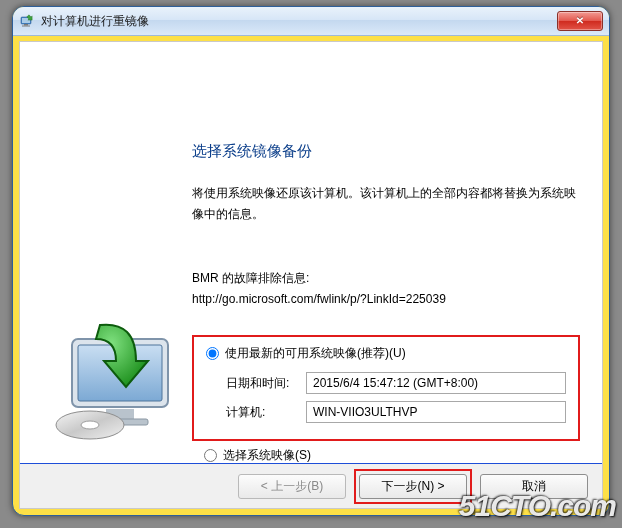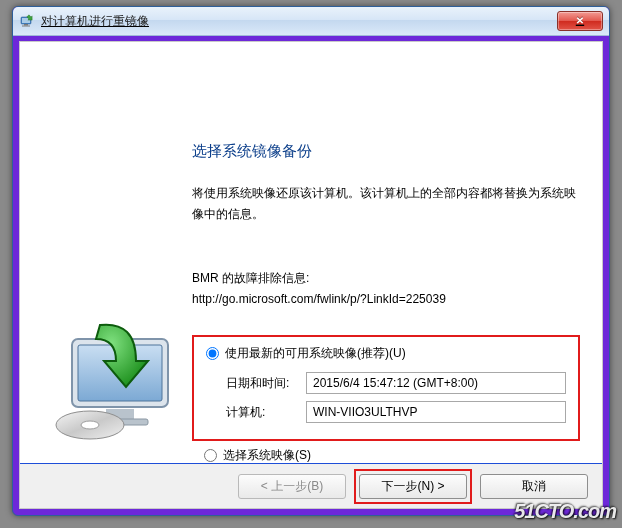--- a/index.html
+++ b/index.html
@@ -12,26 +12,25 @@
     height: 528px;
     overflow: hidden;
     position: relative;
   }
   .window {
     position: absolute;
     left: 12px;
     top: 6px;
     width: 596px;
     height: 508px;
-    background: #6d28d9;
+    background: #fde047;
     border: 1px solid #2e5f9a;
-    border-radius: 6px;
+    border-radius: 12px;
     box-shadow: 0 0 6px rgba(0,0,0,.5);
     overflow: hidden;
-    text-decoration: underline;
   }
   .titlebar {
     height: 28px;
     background: linear-gradient(to bottom, #e9f2fb 0%, #d7e6f7 45%, #c3d8ef 46%, #dbe9f9 100%);
     border-bottom: 1px solid #9fb9d8;
     display: flex;
     align-items: center;
     padding: 0 4px 0 6px;
     position: relative;
   }
@@ -198,21 +197,21 @@
     bottom: 6px;
     color: rgba(255,255,255,.9);
     font-family: Arial, sans-serif;
     text-align: right;
     line-height: 1.1;
     text-shadow: 1px 1px 2px rgba(0,0,0,.9), -1px -1px 2px rgba(0,0,0,.7);
     pointer-events: none;
     z-index: 5;
   }
   .watermark .wm-l1 {
-    font-size: 20px;
+    font-size: 30px;
     font-weight: bold;
     font-style: italic;
     letter-spacing: -1px;
   }
   .watermark .wm-l2 {
     font-size: 14px;
     letter-spacing: 4px;
   }
   .watermark .wm-blog {
     font-size: 9px;

